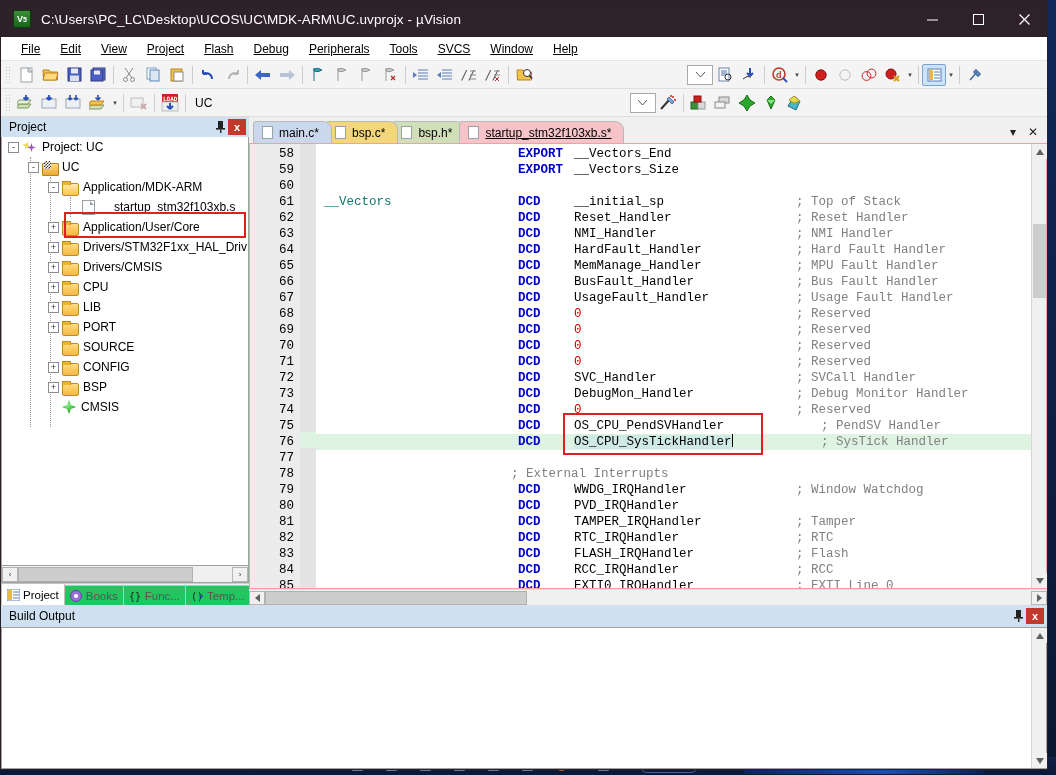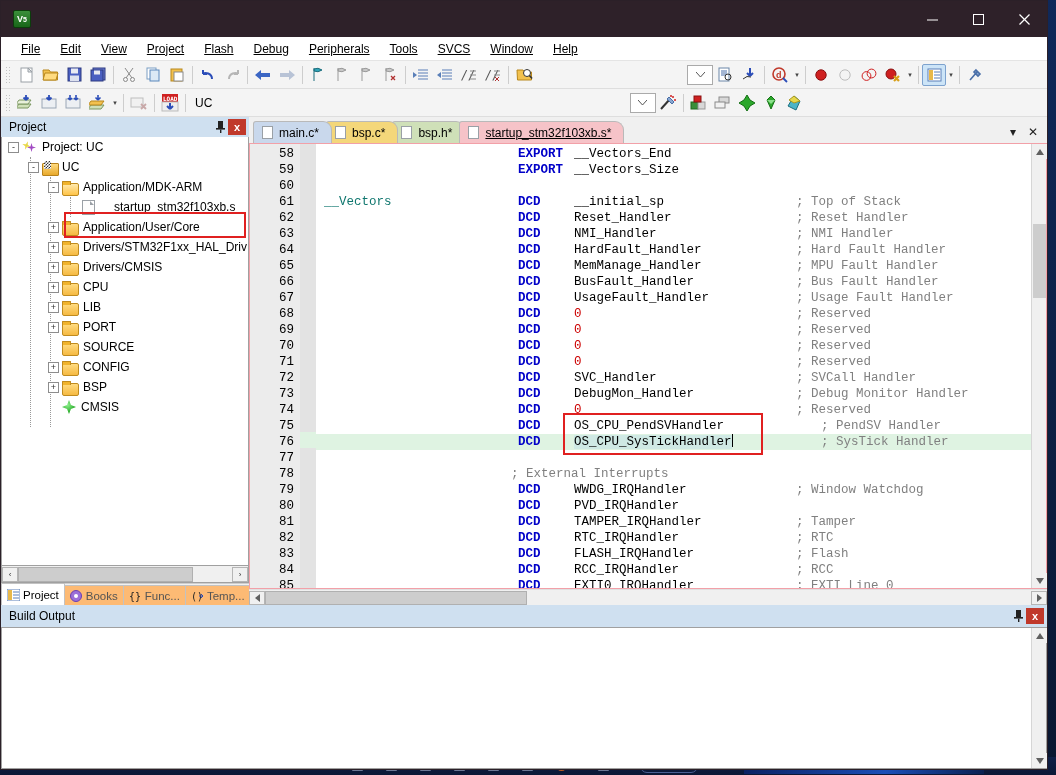--- a/index.html
+++ b/index.html
@@ -132,21 +132,21 @@
 
   
   #file-highlight {
     position:absolute; left:62px; top:75px; width:182px; height:26px;
     border:2px solid #e02020; pointer-events:none;
   }
 
   
   #proj-tabs { height:22px; display:flex; align-items:flex-end; background:#f0f0f0; border-top:1px solid #cfcfcf; }
   .ptab { height:20px; display:flex; align-items:center; padding:0 5px; font-size:11.5px;
-          border:1px solid #c2c2c2; border-bottom:none; background:#fdba74; color:#555; margin-right:-1px; }
+          border:1px solid #c2c2c2; border-bottom:none; background:#22c55e; color:#555; margin-right:-1px; }
   .ptab.active { background:#ffffff; color:#000; font-weight:normal; height:22px; }
   .ptab .mini { width:13px;height:12px;margin-right:3px; }
 
   
   #editor-pane { flex:1; display:flex; flex-direction:column; min-width:0; background:#f0f0f0; }
   #tabbar { height:26px; display:flex; align-items:flex-end; padding-left:4px; background:#f0f0f0; position:relative;}
   .etab { height:22px; display:flex; align-items:center; padding:0 12px 0 8px; font-size:12px;
           border-top-left-radius:3px; border-top-right-radius:9px; margin-right:-6px; position:relative;
           border:1px solid #b9b9b9; border-bottom:none; }
   .etab .fi { width:11px;height:13px;background:#fff;border:1px solid #9aa0a6;margin-right:6px;flex:0 0 11px;}
@@ -232,20 +232,21 @@
     <div class="tb-ico orange" style="left:556px"></div>
     <div class="tb-ico" style="left:598px"></div>
     <div class="tb-pill" style="left:640px;width:58px"></div>
     <div class="tb-thumb" style="left:744px;width:240px"></div>
   </div>
 
   <div id="win">
 
     <div id="titlebar">
       <div id="app-icon">V<span style="font-size:7px">5</span></div>
+      <div id="title-text">C:\Users\PC_LC\Desktop\UCOS\UC\MDK-ARM\UC.uvprojx - µVision</div>
       <div id="win-controls">
         <div class="wc">
           <svg width="13" height="13" viewBox="0 0 13 13">
               <line x1="1" y1="7" x2="12" y2="7" stroke="#fff" stroke-width="1"></line>
             </svg>
         </div>
         <div class="wc">
           <svg width="13" height="13" viewBox="0 0 13 13">
               <rect x="1.5" y="1.5" width="10" height="10" fill="none" stroke="#fff" stroke-width="1"></rect>
             </svg>

